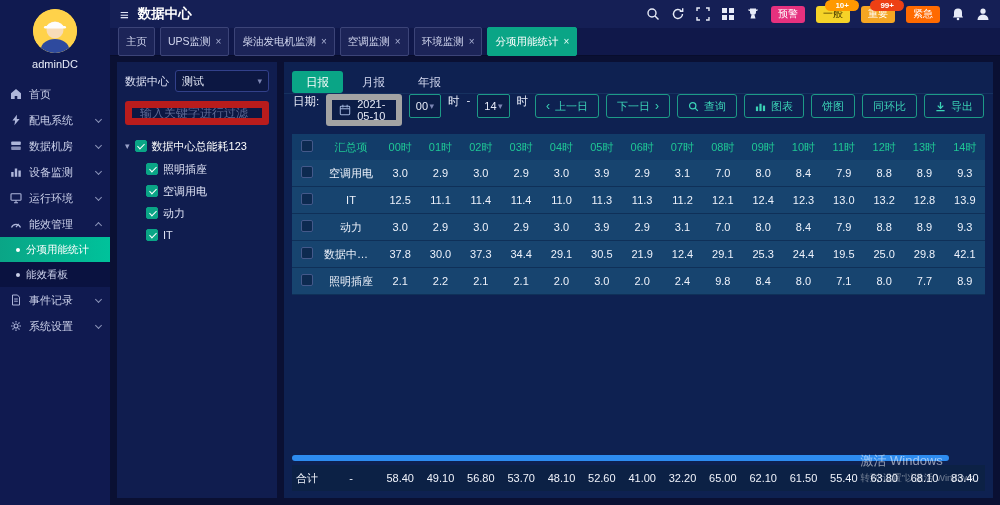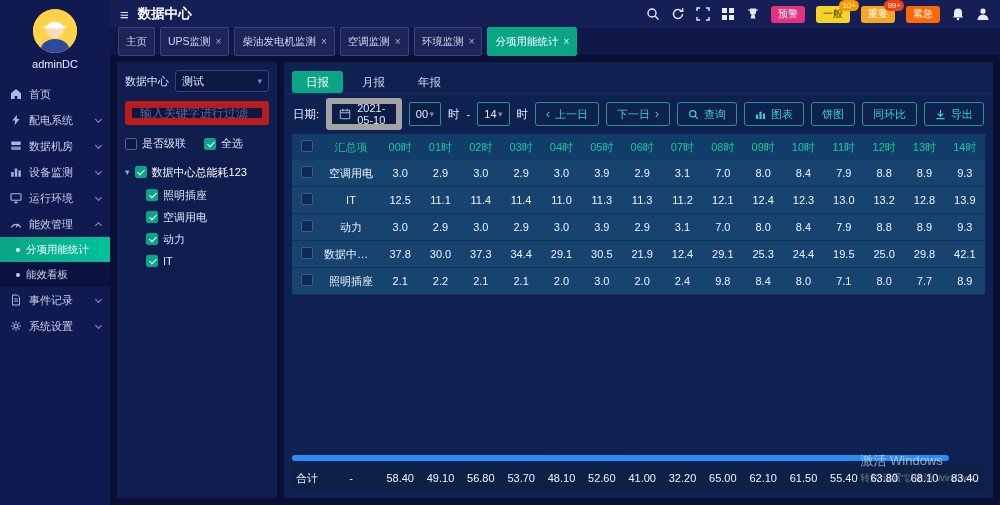--- a/index.html
+++ b/index.html
@@ -26,21 +26,21 @@
 .topbar{height:28px;background:#151f55;display:flex;align-items:center;padding:0 10px;gap:9px;flex-shrink:0}
 .hamburger{font-size:15px;color:#dfe3f5;cursor:pointer;line-height:1}
 .app-title{font-size:13.5px;font-weight:bold;color:#fff}
 .topbar-right{margin-left:auto;display:flex;align-items:center;gap:11px}
 .tb-ic{width:14px;height:14px;color:#e7ebf7;display:flex;cursor:pointer}
 .pill{font-size:10px;height:17px;display:flex;align-items:center;padding:0 7px;border-radius:3px;position:relative;cursor:pointer;white-space:nowrap}
 .pill.warn{background:#e6317e;color:#fff}
 .pill.general{background:#f5d328;color:#4a3b00}
 .pill.important{background:#f5a623;color:#fff}
 .pill.urgent{background:#ff6a00;color:#fff}
-.badge{position:absolute;top:-6px;right:-9px;color:#fff;border-radius:7px;font-size:8px;padding:0 3px;height:11px;line-height:11px;font-weight:normal}
+.badge{position:absolute;top:-6px;right:-9px;color:#fff;border-radius:7px;font-size:8px;padding:0 10px;height:11px;line-height:11px;font-weight:bold}
 .badge.orange{background:#ff9900}
 .badge.red{background:#ed4014}
 
 .tagsbar{height:28px;background:#10184a;display:flex;align-items:center;padding:0 8px;gap:5px;flex-shrink:0;border-bottom:1px solid #080d2c}
 .tag{height:29px;display:flex;align-items:center;gap:5px;padding:0 7px;background:#1c2458;border:1px solid #3c4478;border-radius:2px;font-size:10.5px;color:#d2d7ef;cursor:pointer;white-space:nowrap}
 .tag .x{font-size:10px;color:#aab1d4;line-height:1}
 .tag.active{background:var(--accent-teal,#0aa586);border-color:var(--accent-teal,#0aa586);color:#fff}
 .tag.active .x{color:#e9fff9}
 
 .content{flex:1;display:flex;gap:7px;padding:6px 7px 7px;min-height:0}
@@ -60,21 +60,21 @@
 .tree{margin-top:9px;font-size:11px}
 .tree-root{display:flex;align-items:center;gap:5px;height:24px;color:#fff;cursor:pointer}
 .caret{color:#9aa2c8;font-size:9px}
 .tree-children{padding-left:21px}
 .tree-child{display:flex;align-items:center;gap:5px;height:22px;color:#dfe3f5;cursor:pointer}
 
 .main-panel{flex:1;background:#0e2151;display:flex;flex-direction:column;min-width:0}
 .report-tabs{height:32px;display:flex;align-items:flex-end;gap:5px;padding:0 8px;border-bottom:1px solid #16315f;flex-shrink:0}
 .rtab{height:22px;padding:0 14px;display:flex;align-items:center;font-size:11.5px;color:#d6dbf2;border-radius:3px;cursor:pointer}
 .rtab.active{background:var(--accent-teal,#0aa586);color:#fff}
-.toolbar{height:40px;display:flex;align-items:center;gap:7px;padding:0 9px;flex-shrink:0}
+.toolbar{height:40px;display:flex;gap:7px;padding:0 9px;flex-shrink:0}
 .tb-label{font-size:11.5px;color:#e8ecf8;white-space:nowrap}
 .date-box{width:108px;height:32px;border:6px solid #a3a3a3;border-radius:3px;display:flex;align-items:center;gap:6px;padding:0 7px;font-size:11px;color:#e7ebf7;background:rgba(0,0,0,.12);cursor:pointer}
 .cal-ic{color:#9fb3d9;display:flex}
 .hour-select{width:44px;height:24px;border:1px solid #1d9a87;border-radius:2px;display:flex;align-items:center;justify-content:space-between;padding:0 6px;font-size:11px;color:#e7ebf7;background:rgba(0,0,0,.12);cursor:pointer}
 .btn{height:24px;padding:0 10px;border:1px solid #1d9a87;border-radius:3px;color:#3bd3b6;font-size:11px;display:flex;align-items:center;gap:5px;background:transparent;cursor:pointer;white-space:nowrap;font-family:inherit}
 .btn .arr{font-size:12px;line-height:1}
 .btn .bic{display:flex;color:#3bd3b6}
 
 .table-area{flex:1;display:flex;flex-direction:column;padding:0 8px 7px;min-height:0}
 .grid-row{display:grid;grid-template-columns:30px 58px repeat(15,1fr);align-items:center;font-size:11px}
@@ -297,30 +297,20 @@
 
       <section class="filter-panel">
         <div class="dc-row">
           <span class="dc-label">数据中心</span>
           <div class="select">
             <span>测试</span>
             <span class="sel-arrow">▾</span>
           </div>
         </div>
         <input class="search-input" placeholder="输入关键字进行过滤" style="">
-        <div class="cb-row">
-          <span class="cb-item">
-            <span class="cb"></span>
-            <span>是否级联</span>
-          </span>
-          <span class="cb-item">
-            <span class="cb checked"></span>
-            <span>全选</span>
-          </span>
-        </div>
         <div class="tree">
           <div class="tree-root">
             <span class="caret">▾</span>
             <span class="cb checked"></span>
             <span>数据中心总能耗123</span>
           </div>
           <div class="tree-children">
               <div class="tree-child">
                 <span class="cb checked"></span>
                 <span>照明插座</span>

